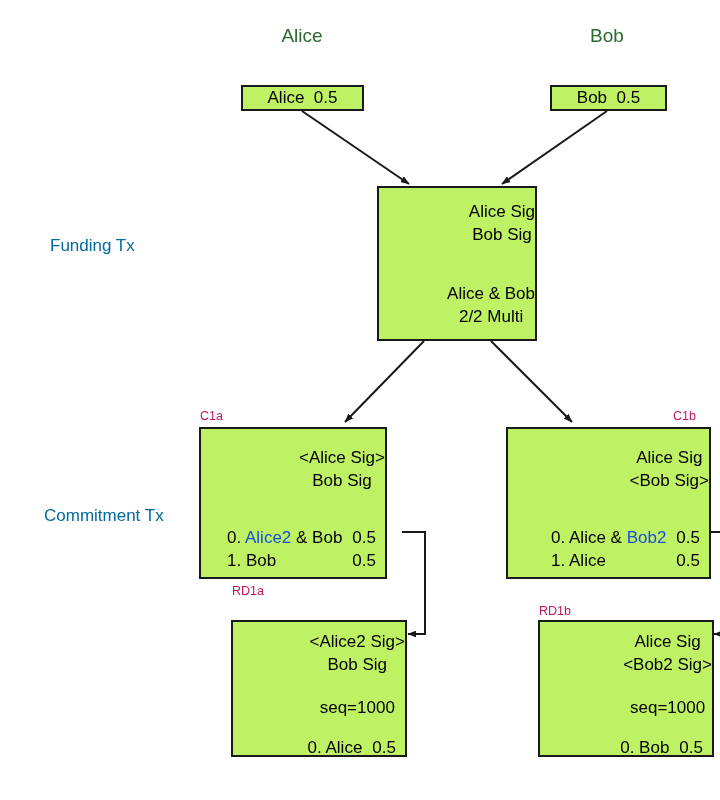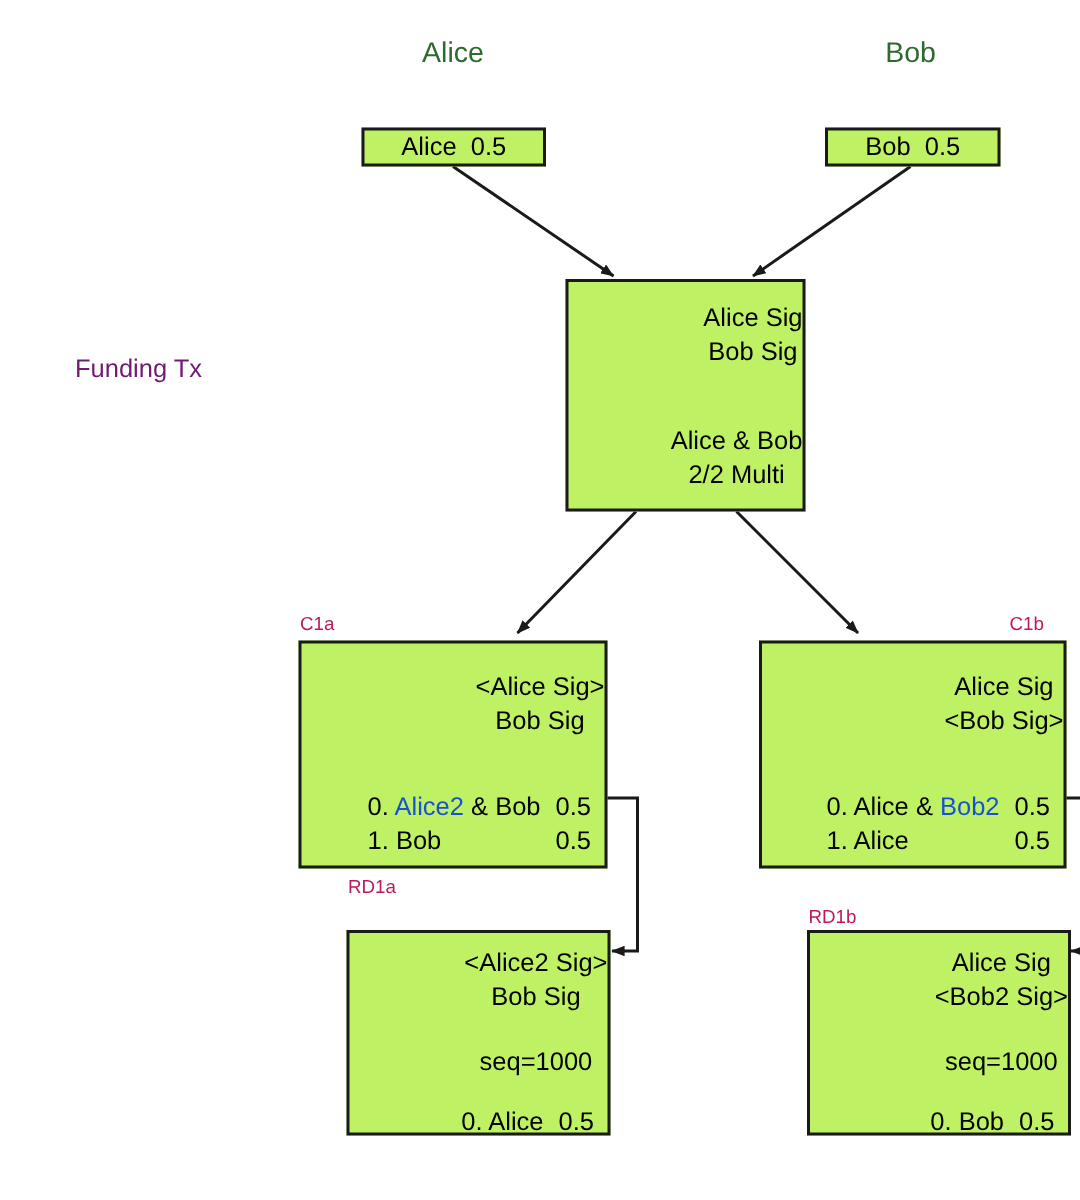--- a/index.html
+++ b/index.html
@@ -28,21 +28,21 @@
   .party-label {
     position: absolute;
     font-size: 19px;
     color: #2d6a2d;
     text-align: center;
     white-space: nowrap;
   }
   .stage-label {
     position: absolute;
     font-size: 17px;
-    color: #701a75;
+    color: #0369a1;
     white-space: nowrap;
   }
   .tx-tag {
     position: absolute;
     font-size: 12.5px;
     color: #be185d;
     white-space: nowrap;
   }
   .box {
     position: absolute;
@@ -137,40 +137,41 @@
 
     <path d="M676,532 L700,532 L700,634 L682,634" fill="none" stroke="#1a1a1a" stroke-width="2" marker-end="url(#arrowhead)"></path>
   </svg>
 
   <div class="party-label" style="left:215px; top:25px; width:110px;">Alice</div>
 
   <div class="party-label" style="left:520px; top:25px; width:110px;">Bob</div>
 
   <div class="stage-label" style="left:18px; top:236px;">Funding Tx</div>
 
+  <div class="stage-label" style="left:12px; top:506px;">Commitment Tx</div>
 
   <div class="box simple-box" style="left:209px; top:85px; width:123px; height:26px;">Alice  0.5</div>
 
   <div class="box simple-box" style="left:518px; top:85px; width:117px; height:26px;">Bob  0.5</div>
 
   <div class="box tx-box" style="left:345px; top:186px; width:160px; height:155px;">
     <div class="tx-inputs">
       <div class="sig-line">Alice Sig</div>
       <div class="sig-line">Bob Sig</div>
     </div>
     <div class="tx-divider"></div>
     <div class="tx-inputs">
       <div class="sig-line">Alice &amp; Bob</div>
       <div class="sig-line">2/2 Multi</div>
     </div>
   </div>
 
   <div class="tx-tag" style="left:168px; top:409px;">C1a</div>
 
-  <div class="box tx-box" style="left:167px; top:427px; width:206px; height:152px;">
+  <div class="box tx-box" style="left:167px; top:427px; width:188px; height:152px;">
     <div class="tx-inputs">
       <div class="sig-line">&lt;Alice Sig&gt;</div>
       <div class="sig-line">Bob Sig</div>
     </div>
     <div class="tx-divider"></div>
     <div class="tx-outputs">
       <div class="out-row">
         <span class="out-desc"><span>0.</span> <span class="hl-blue">Alice2</span><span> &amp; Bob</span></span>
         <span class="out-amt">0.5</span>
       </div>

